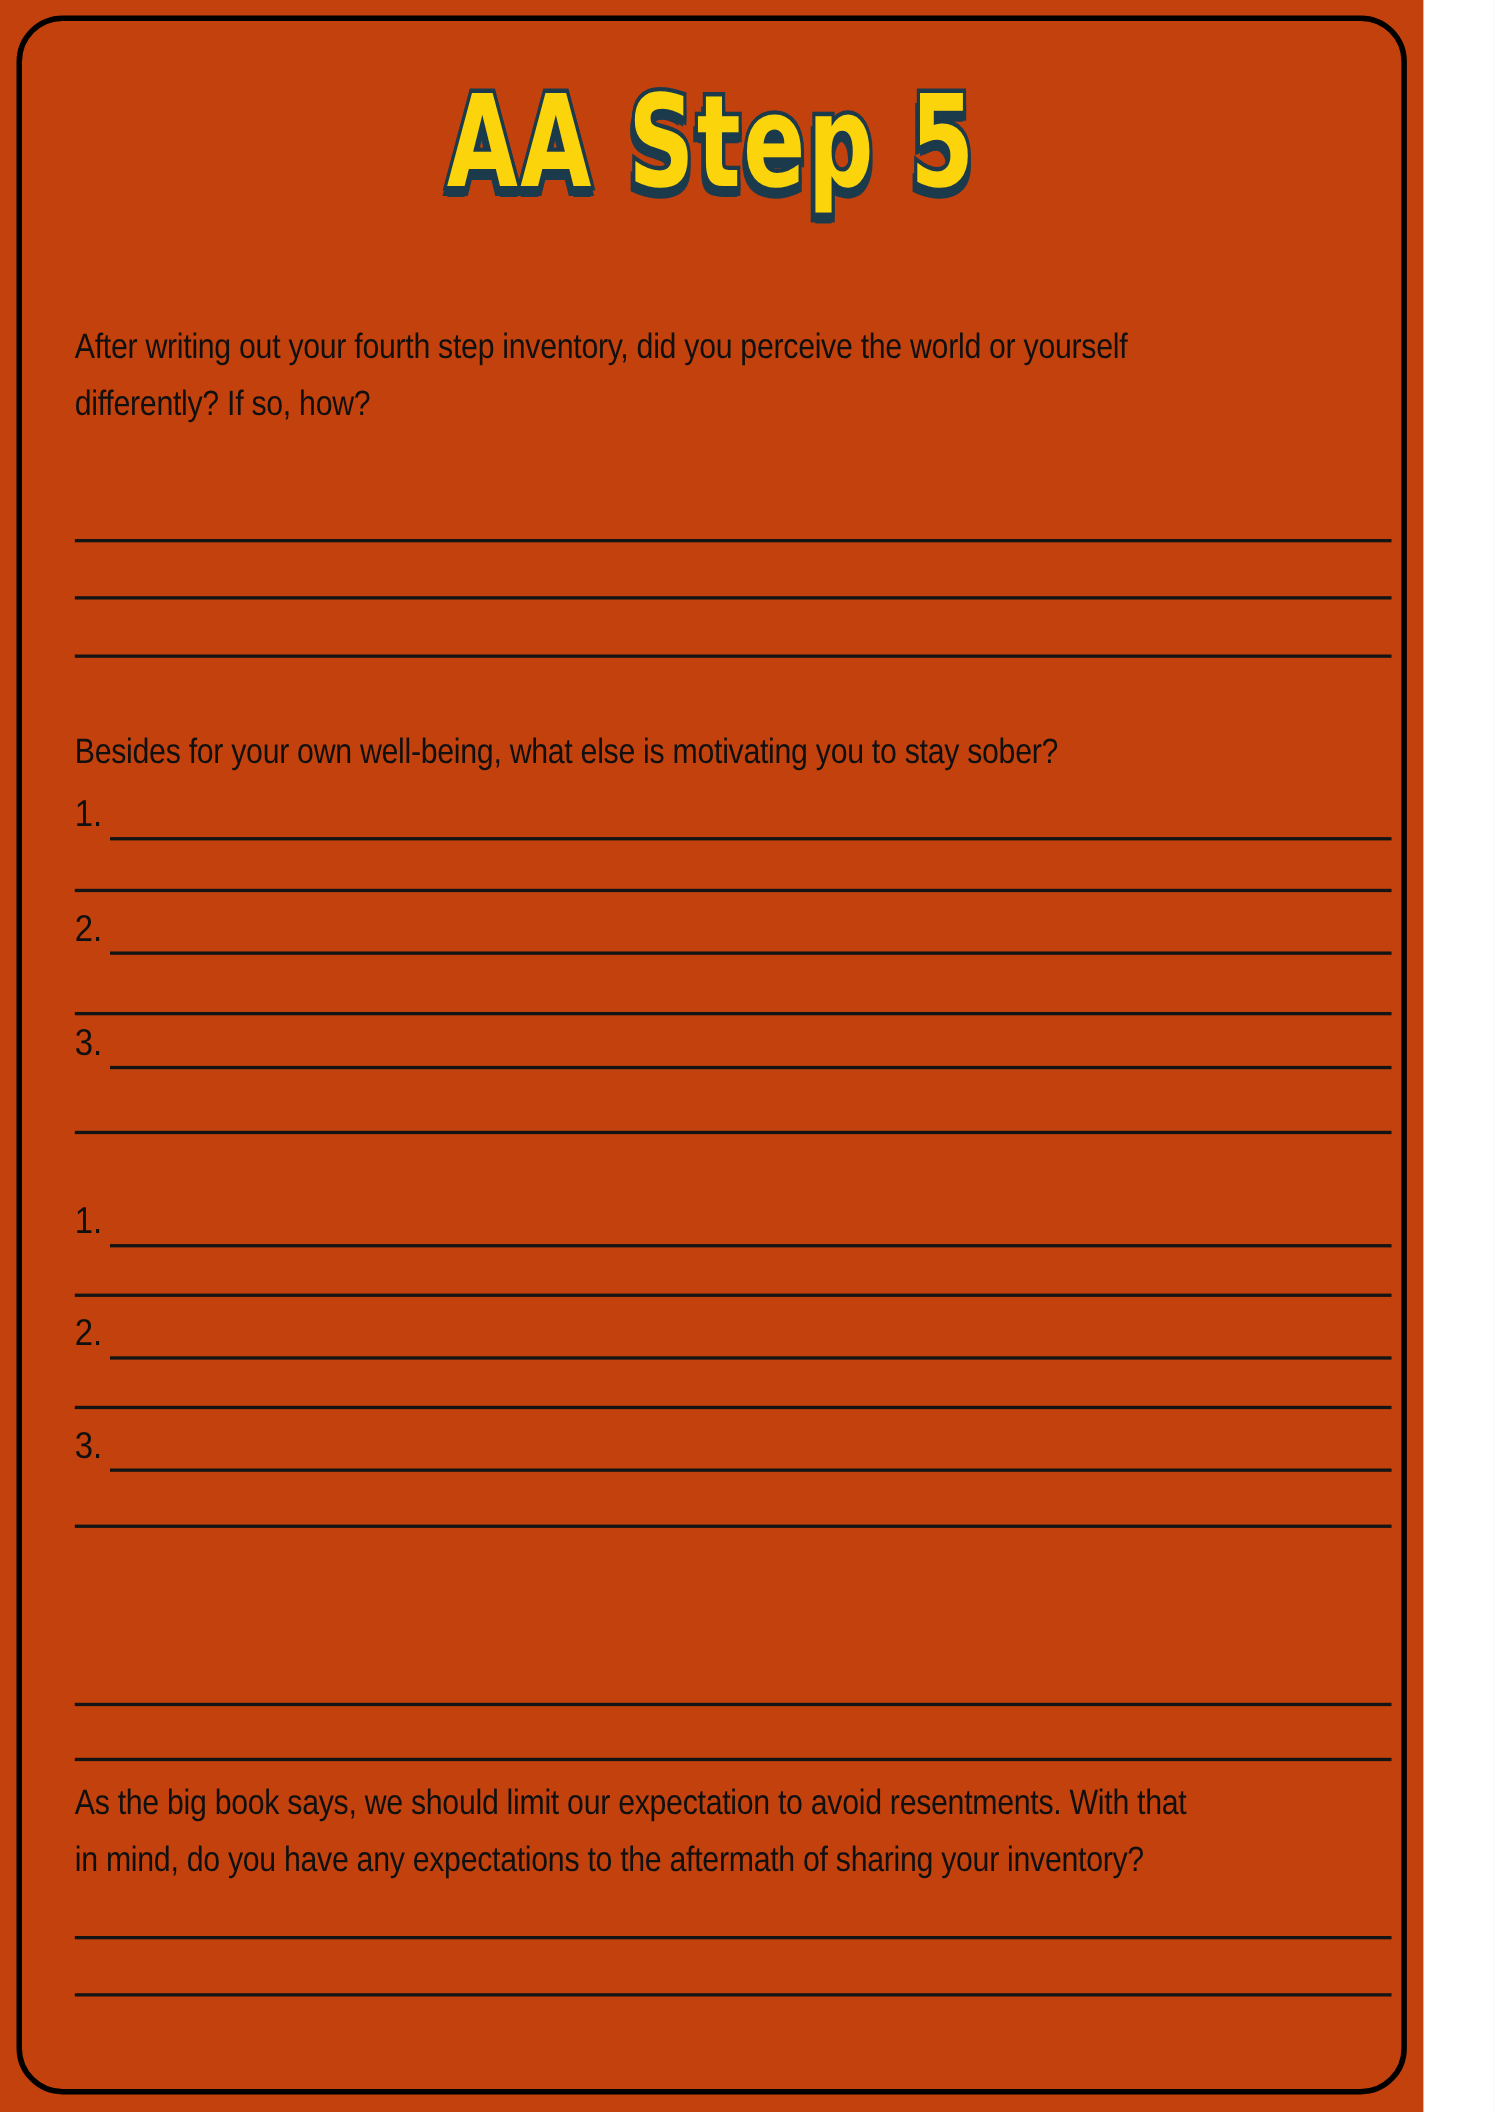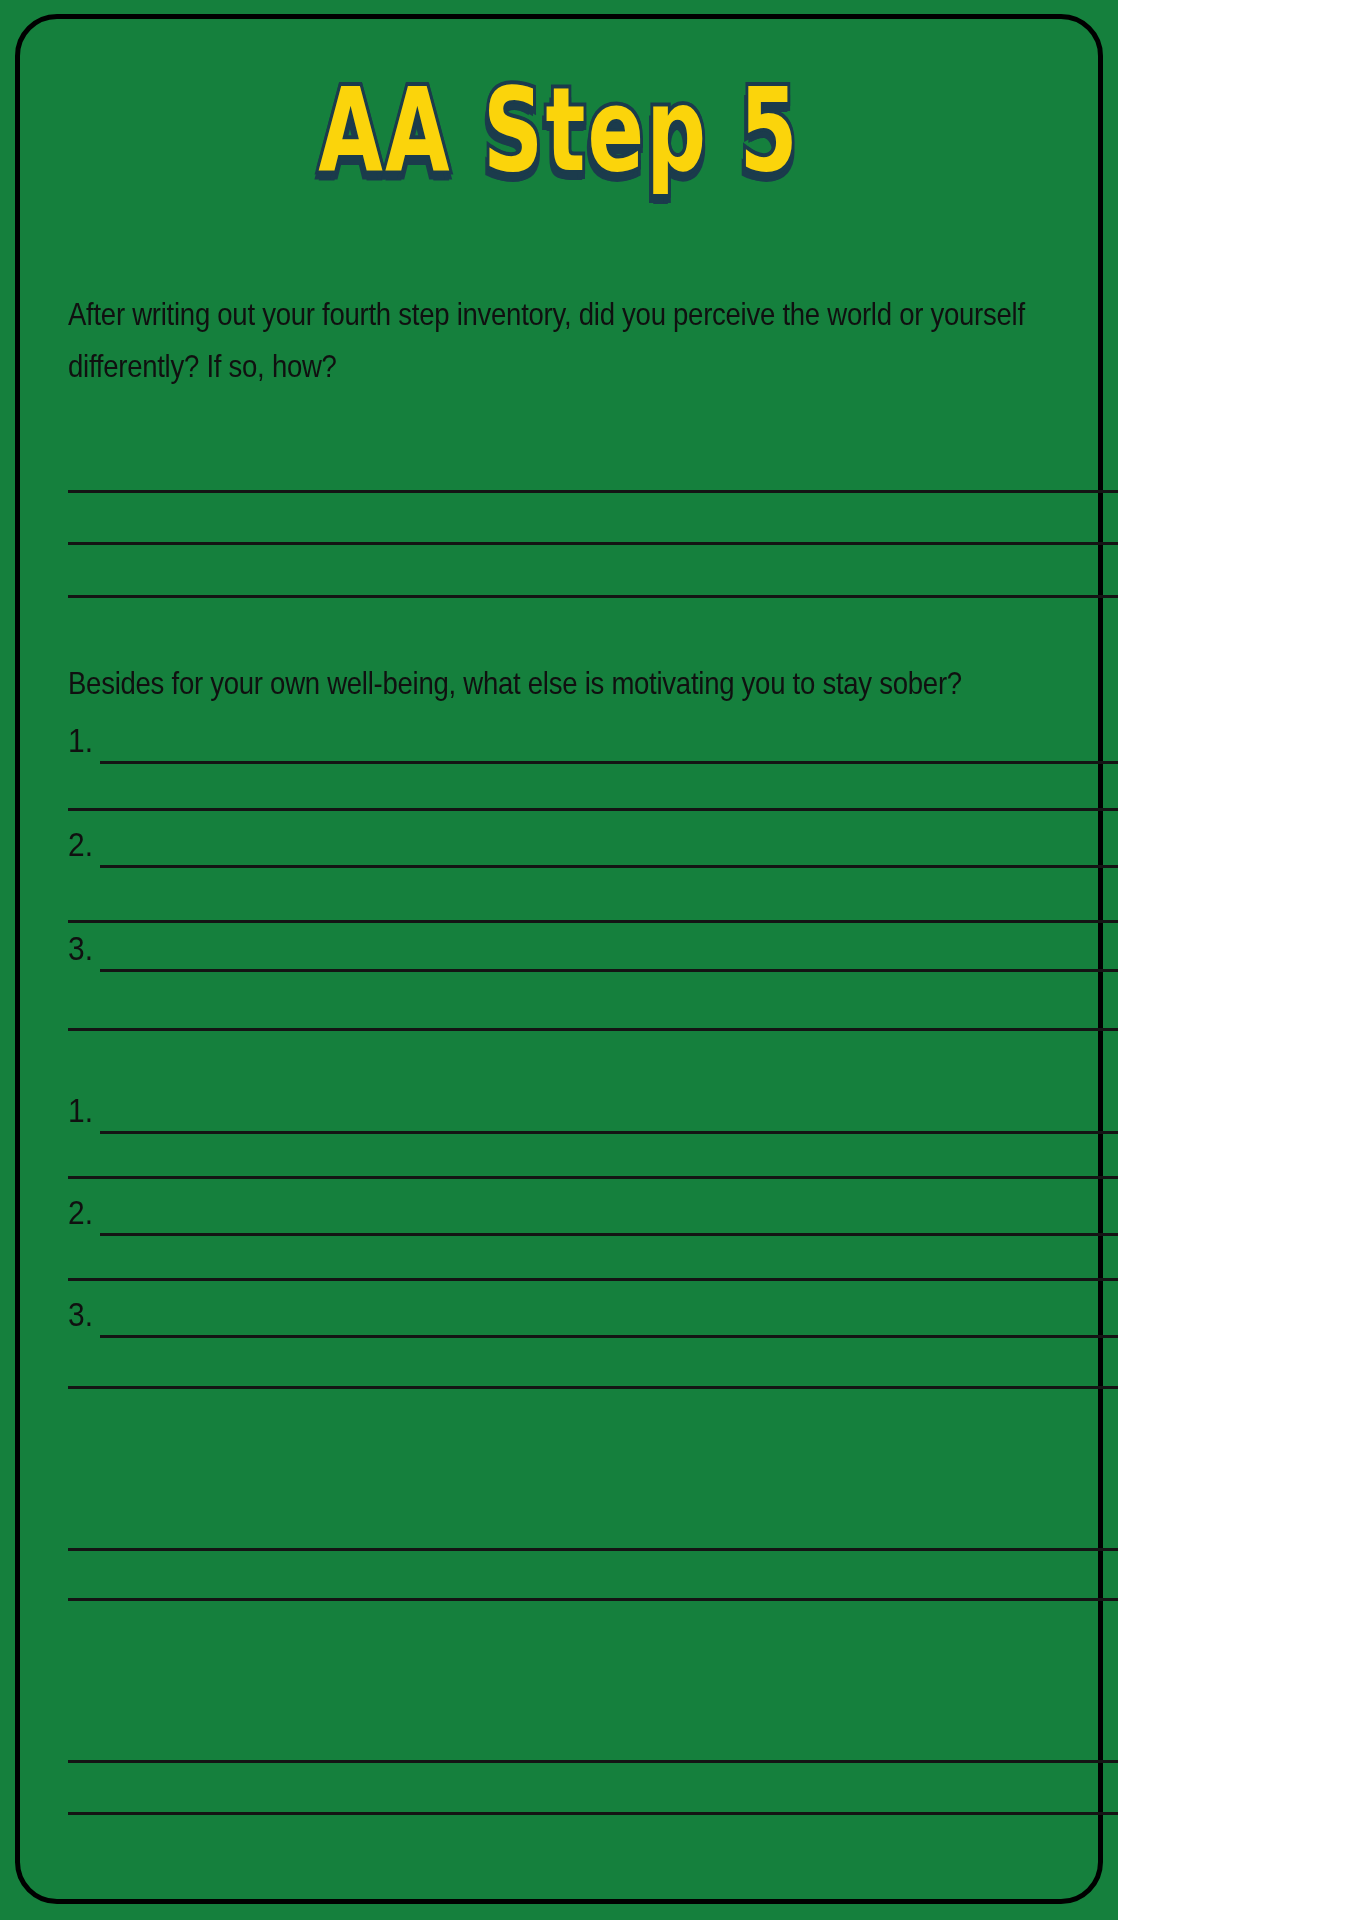--- a/index.html
+++ b/index.html
@@ -2,23 +2,23 @@
 <html style="--title-fill: #FBD40B; --title-outline: #1B3B4C; --rule-color: #141414;"><head>
 <meta charset="utf-8">
 <style>
   html, body {
     margin: 0;
     padding: 0;
     background: #ffffff;
   }
   .sheet {
     position: relative;
-    width: 1118px;
+    width: 1294px;
     height: 1920px;
-    background: #15803d;
+    background: #c2410c;
     overflow: hidden;
     font-family: "Liberation Sans", sans-serif;
     color: #101010;
   }
   .frame {
     position: absolute;
     left: 15px;
     top: 14px;
     right: 15px;
     bottom: 16px;
@@ -143,15 +143,19 @@
   <div class="rule" style="top:1278px"></div>
   <div class="num-row" style="top:1292px">
     <span class="num">3.</span>
     <span class="num-line"></span>
   </div>
   <div class="rule" style="top:1386px"></div>
 
   <div class="rule" style="top:1548px"></div>
   <div class="rule" style="top:1598px"></div>
 
+  <div class="q" style="top:1612px">
+    <div class="tline">As the big book says, we should limit our expectation to avoid resentments. With that</div>
+    <div class="tline">in mind, do you have any expectations to the aftermath of sharing your inventory?</div>
+  </div>
   <div class="rule" style="top:1760px"></div>
   <div class="rule" style="top:1812px"></div>
 </div>
 
 </body></html>

